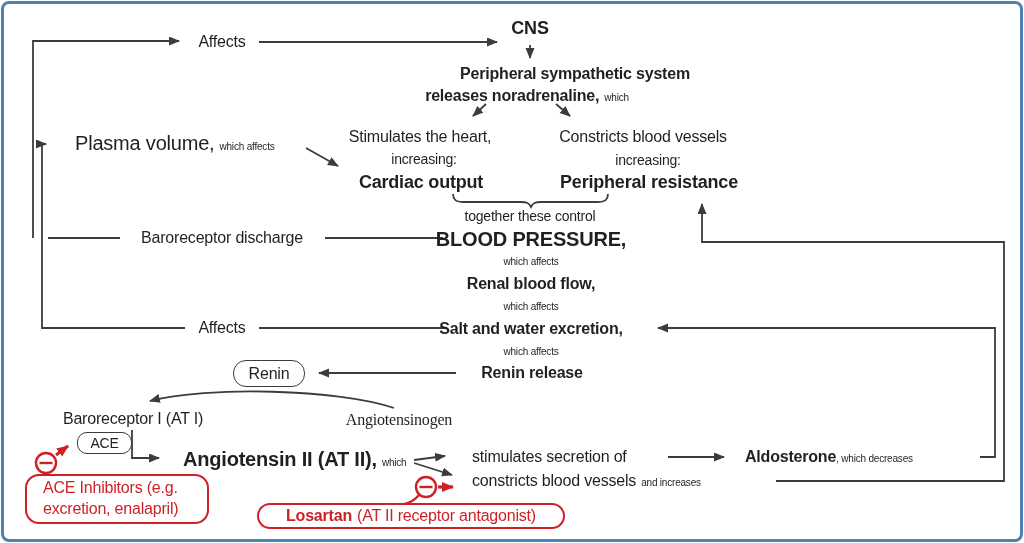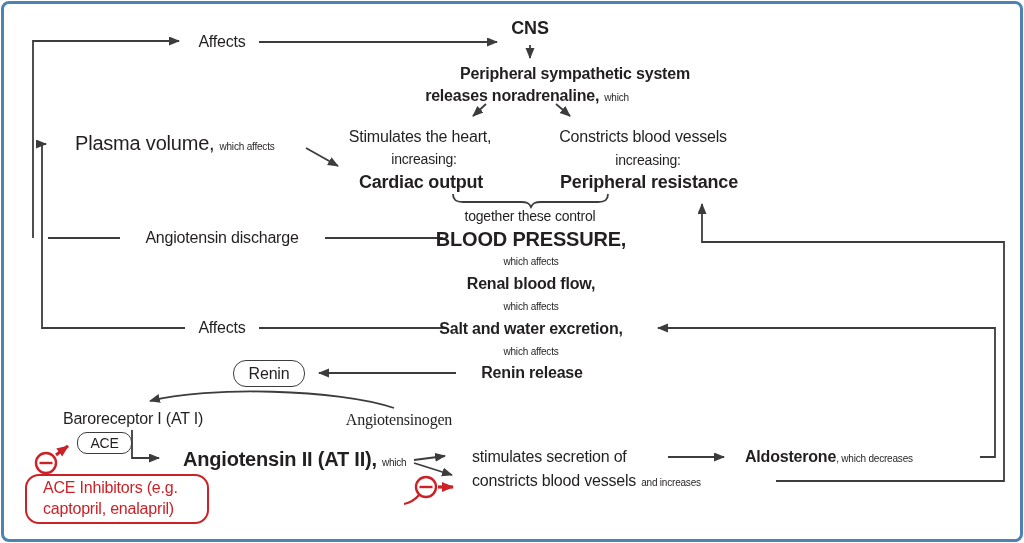--- a/index.html
+++ b/index.html
@@ -99,35 +99,39 @@
   <div class="lbl c fs14" style="left:530px;top:216px;">together these control</div>
   <div class="lbl c b fs17" style="left:531px;top:239px;">BLOOD PRESSURE,</div>
   <div class="lbl c fs13" style="left:531px;top:261px;">which affects</div>
   <div class="lbl c b fs16" style="left:531px;top:284px;">Renal blood flow,</div>
   <div class="lbl c fs13" style="left:531px;top:306px;">which affects</div>
   <div class="lbl c b fs16" style="left:531px;top:329px;">Salt and water excretion,</div>
   <div class="lbl c fs13" style="left:531px;top:351px;">which affects</div>
   <div class="lbl c b fs16" style="left:532px;top:373px;">Renin release</div>
 
   <div class="lbl l" style="left:75px;top:143px;"><span class="fs17">Plasma volume,</span><span class="fs13 tail">which affects</span></div>
-  <div class="lbl c fs16" style="left:222px;top:238px;">Angiotensin discharge</div>
+  <div class="lbl c fs16" style="left:222px;top:238px;">Baroreceptor discharge</div>
   <div class="lbl c fs16" style="left:222px;top:328px;">Affects</div>
 
   <div class="node-box fs16" style="left:233px;top:360px;width:70px;height:25px;">
       <span>Renin</span>
     </div>
   <div class="lbl c fs16" style="left:133px;top:419px;">Baroreceptor I (AT I)</div>
   <div class="lbl c fs16" style="left:399px;top:420px;font-family:Liberation Serif, serif;">Angiotensinogen</div>
   <div class="node-box fs15" style="left:77px;top:432px;width:53px;height:20px;border-radius:10px;">
       <span>ACE</span>
     </div>
   <div class="lbl l" style="left:183px;top:459px;"><span class="b fs17">Angiotensin II (AT II),</span><span class="fs13 tail">which</span></div>
   <div class="lbl l fs16" style="left:472px;top:457px;">stimulates secretion of</div>
   <div class="lbl l" style="left:745px;top:457px;"><span class="b fs16">Aldosterone</span><span class="fs13">, which decreases</span></div>
   <div class="lbl l" style="left:472px;top:481px;"><span class="fs16">constricts blood vessels</span><span class="fs13 tail">and increases</span></div>
 
   <div class="red-box fs16" style="left:25px;top:474px;width:164px;height:44px;line-height:1.3;padding:2px 0 0 16px;">
     <div>ACE Inhibitors (e.g.</div>
-    <div>captopril, enalapril)</div>
+    <div>excretion, enalapril)</div>
+  </div>
+  <div class="red-box fs16" style="left:257px;top:503px;width:304px;height:22px;display:flex;align-items:center;justify-content:center;border-radius:13px;">
+    <span class="b">Losartan</span>
+      <span class="tail">(AT II receptor antagonist)</span>
   </div>
 
   <div class="frame"></div>
 </div>
 
 </body></html>

